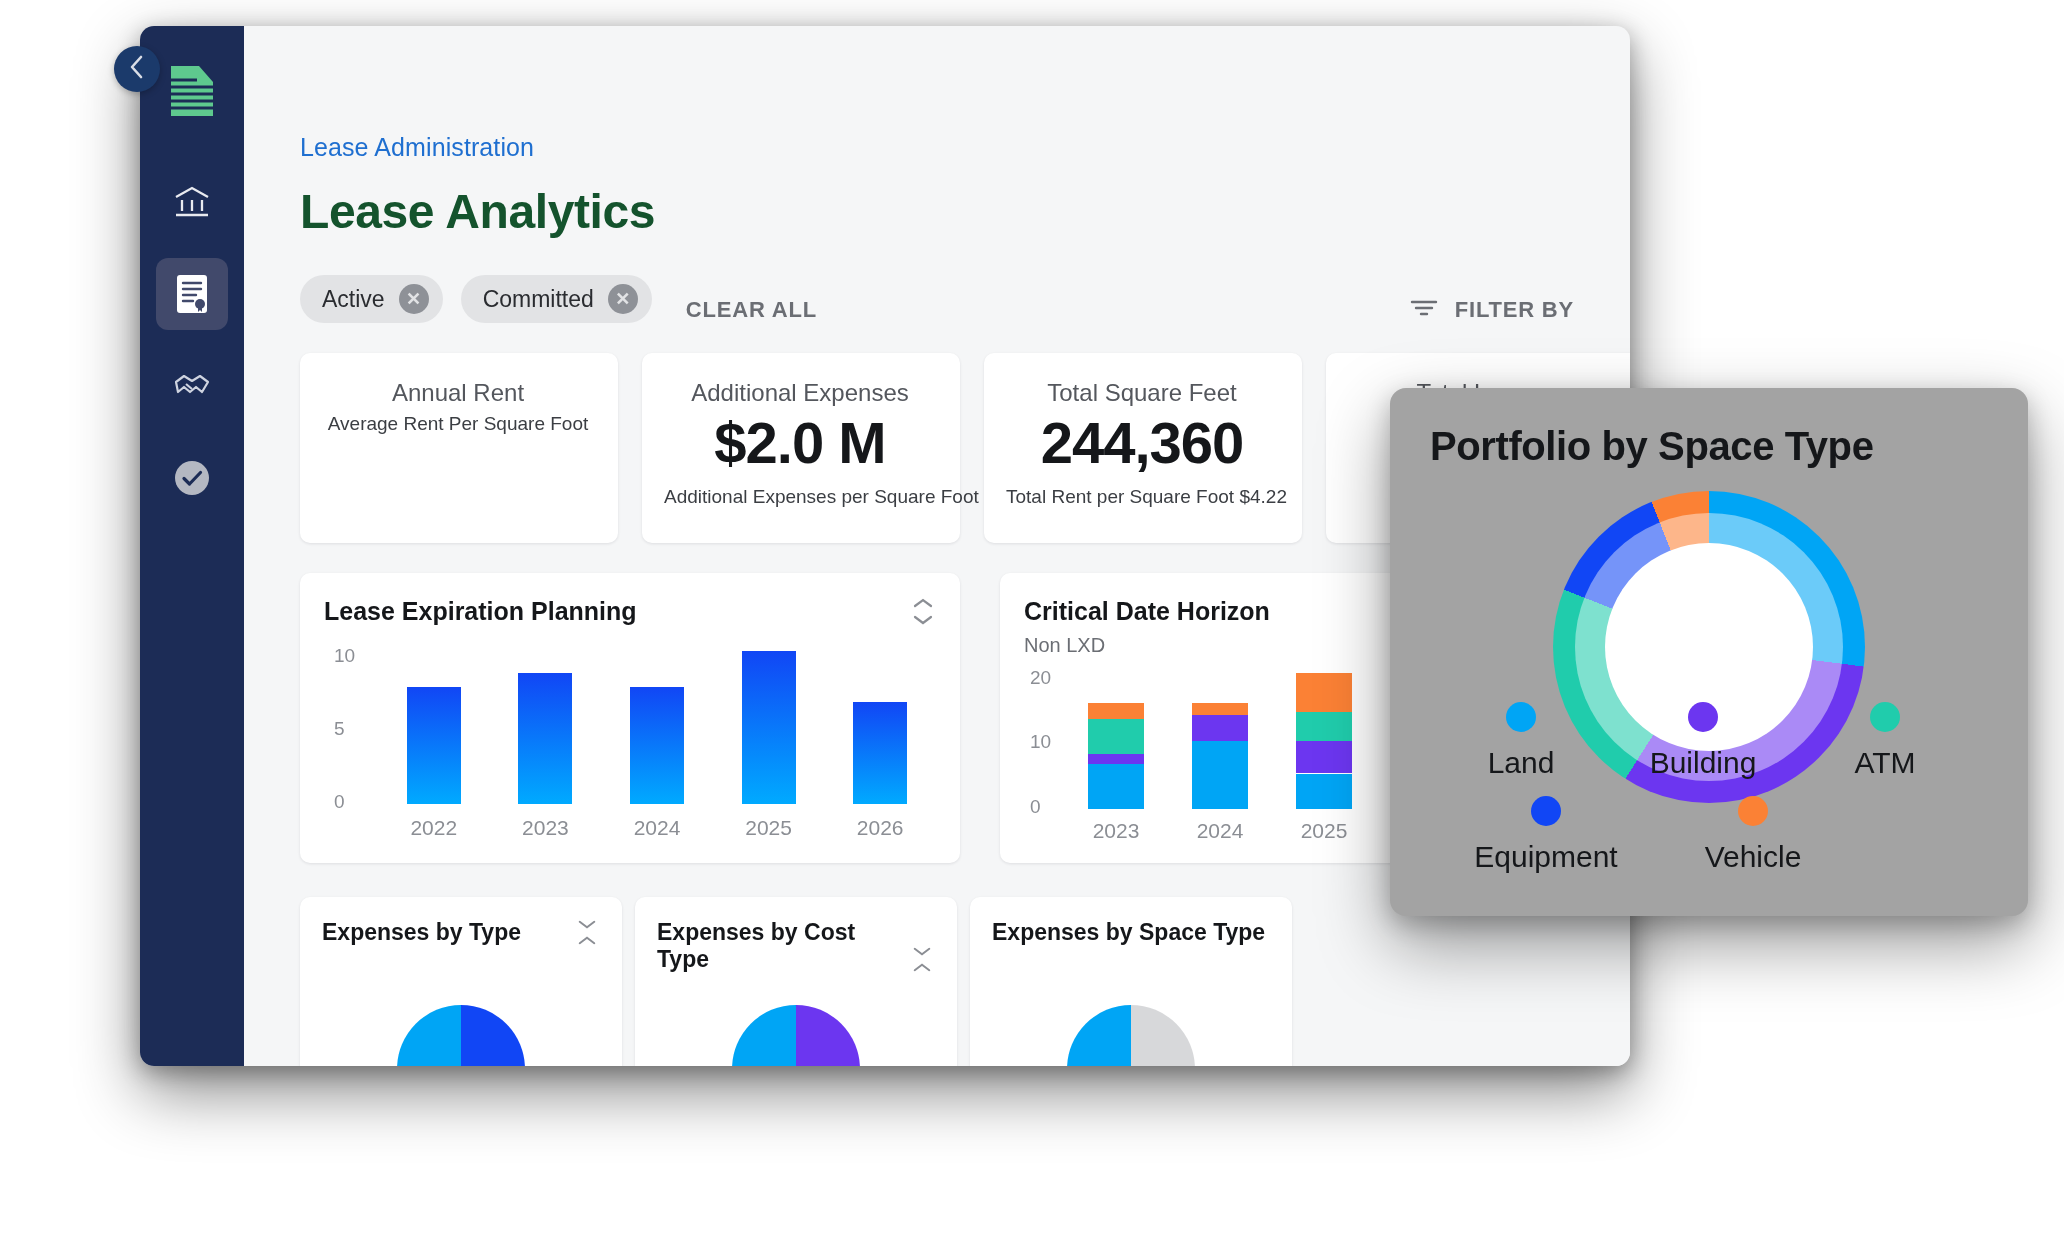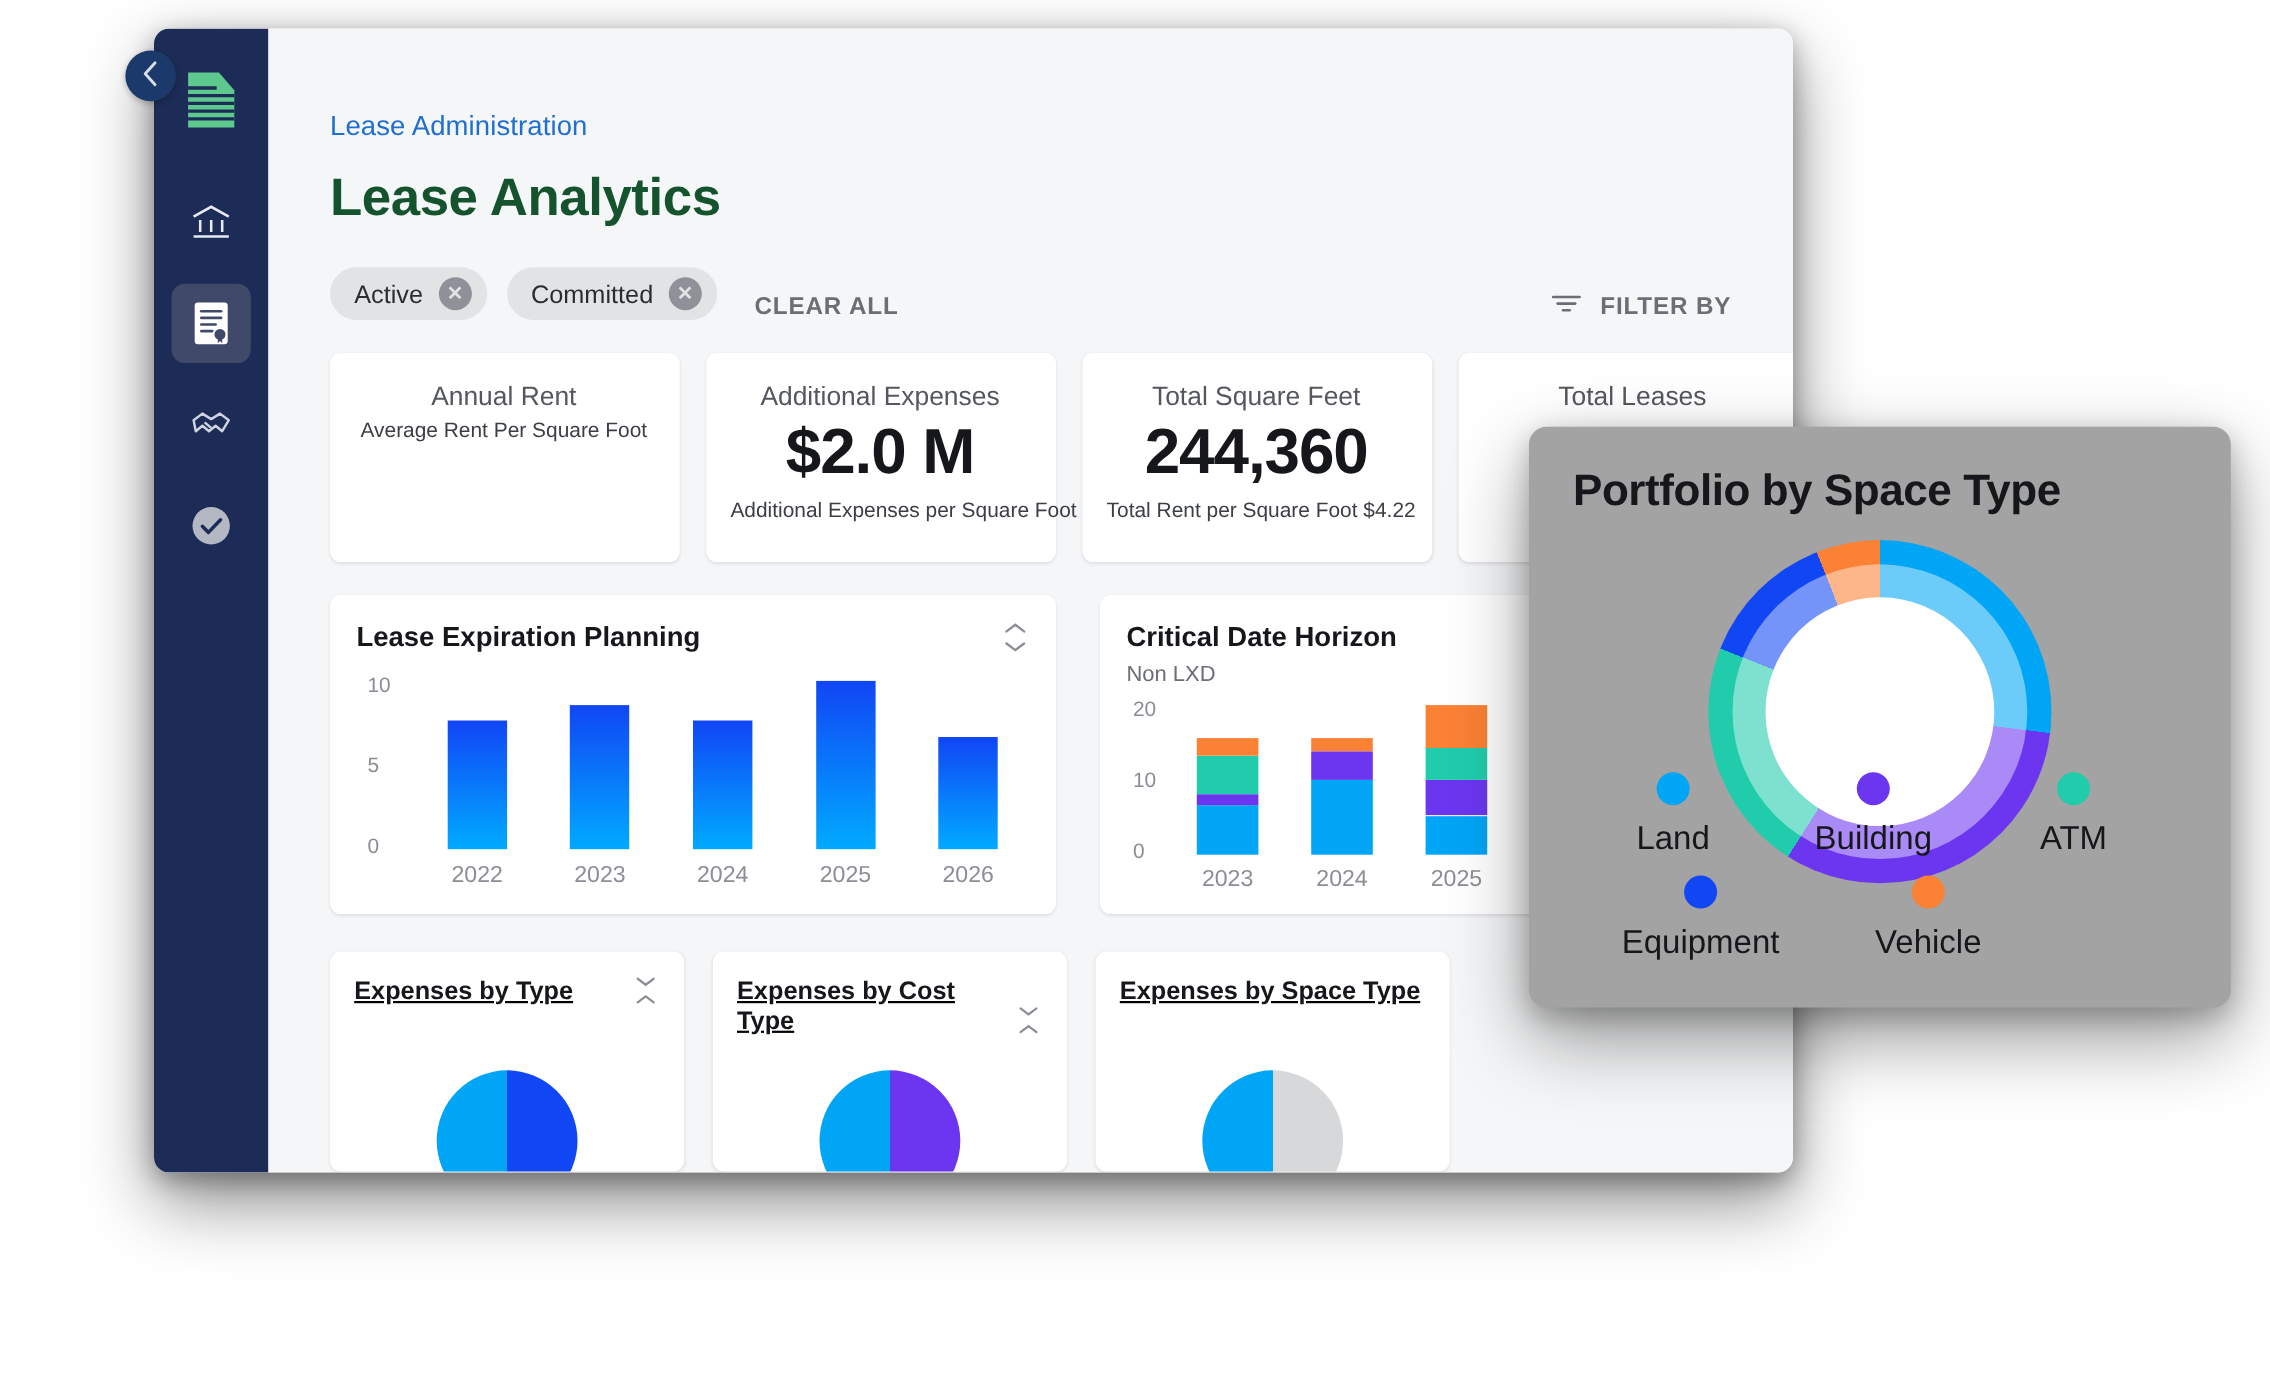--- a/index.html
+++ b/index.html
@@ -54,20 +54,21 @@
     cursor: pointer;
   }
 
   
   .content {
     flex: 1 1 auto;
     background: #f5f6f7;
     padding: 75px 0 0 56px;
     position: relative;
     overflow: hidden;
+    margin-top: 32px;
   }
 
   .breadcrumb {
     color: #1f6fd0;
     font-size: 25px;
     letter-spacing: .1px;
     margin-bottom: 22px;
   }
   .page-title {
     font-size: 48px;
@@ -137,21 +138,21 @@
   .card-sub { font-size: 20px; color: #6b6e74; margin-top: 8px; }
   .sort-ctrl { width: 26px; display:flex; flex-direction:column; align-items:center; gap:5px; cursor:pointer; }
 
   
   .plot { position: relative; }
   .axis-lbl { position:absolute; font-size: 19px; color:#8b8e94; }
   .xtick { position:absolute; font-size: 21px; color:#8b8e94; text-align:center; }
   .bar { position:absolute; bottom:0; }
 
   
-  .small-row { display:flex; gap: 26px; text-decoration: underline; }
+  .small-row { display:flex; gap: 13px; }
   .small-card {
     width: 322px; height: 200px;
     background:#fff; border-radius:10px;
     box-shadow: 0 1px 3px rgba(16,24,40,.10);
     padding: 22px 22px 0 22px;
     position: relative; overflow: hidden;
     flex: 0 0 auto;
   }
   .small-title { font-size: 23px; font-weight: 700; color:#15171a; }
   .mini-pie { position:absolute; left:50%; transform:translateX(-50%); top:108px; width:128px; height:128px; border-radius:50%; }

